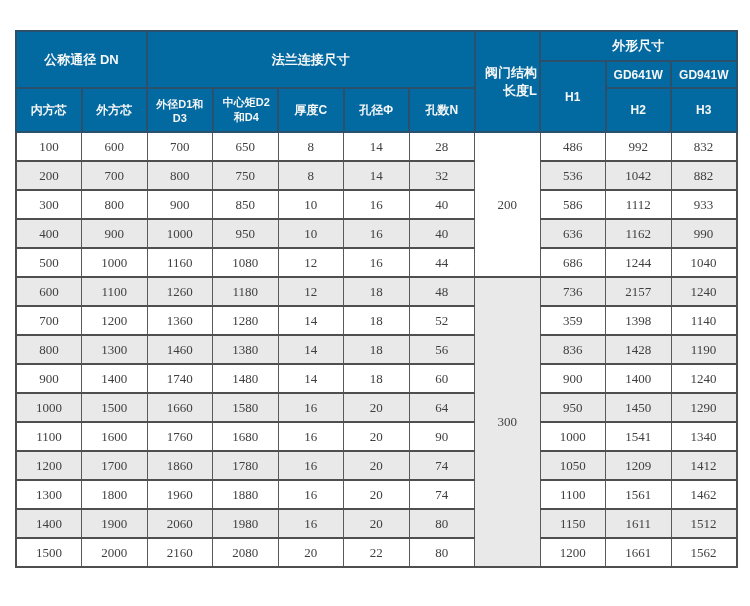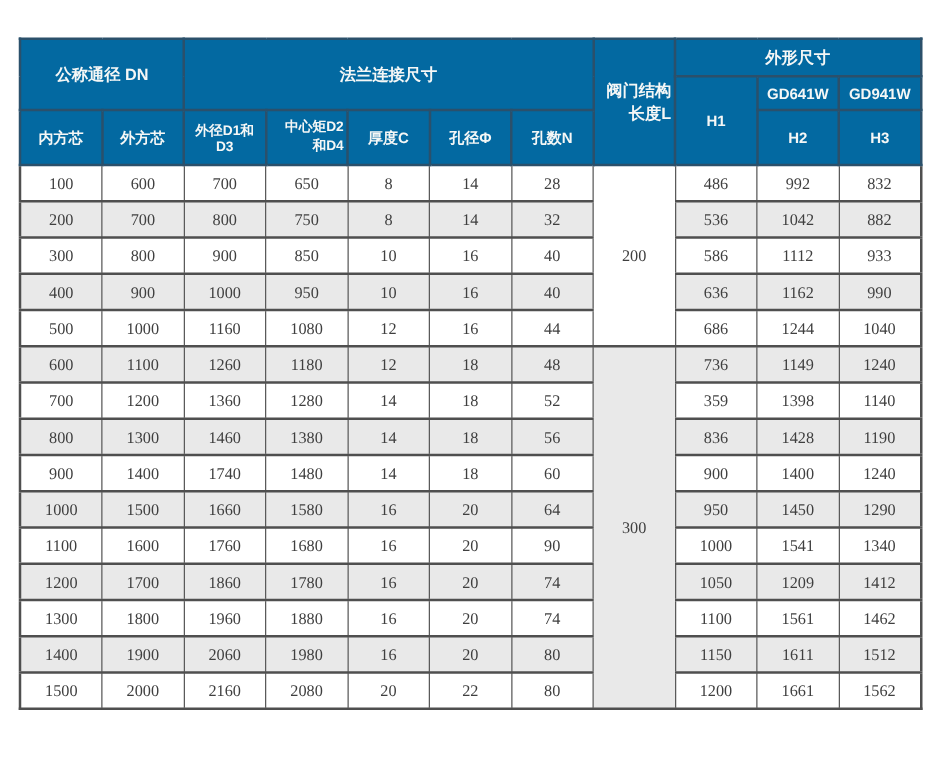--- a/index.html
+++ b/index.html
@@ -14,21 +14,21 @@
     background:#0369a1;color:#f5f7f6;font-weight:bold;
     border:2px solid #2b506b;text-align:center;vertical-align:middle;
     font-size:12px;padding:1px 2px;
   }
   tr.rowA th{height:26px;font-size:13px;}
   tr.rowB th{height:23px;}
   tr.rowC th{height:40px;}
   th.small{font-size:11px;font-weight:bold;}
   th.th-left{text-align:right;padding-left:6px;}
   th .line{display:block;line-height:1.35;}
-  th.wrap2{text-align:right;padding-left:4px;}
+  th.wrap2{text-align:center;padding-left:4px;}
   tbody td{
     background:#ffffff;color:#3f3f3f;
     font-family:"Liberation Serif",serif;font-size:13px;
     text-align:center;vertical-align:middle;height:25px;
     border:1px solid #5a5a5a;
   }
   tbody tr{border-top:2px solid #4f4f4f;margin-top:40px;}
   tbody tr.stripe td{background:#e9e9e9;}
   tbody td.l-cell0{background:#ffffff;}
   tbody td.l-cell1{background:#e9e9e9;}
@@ -147,21 +147,21 @@
         <tr class="stripe">
           <td>600</td>
           <td>1100</td>
           <td>1260</td>
           <td>1180</td>
           <td>12</td>
           <td>18</td>
           <td>48</td>
           <td rowspan="10" class="l-cell1">300</td>
           <td>736</td>
-          <td>1149</td>
+          <td>2157</td>
           <td>1240</td>
         </tr>
         <tr>
           <td>700</td>
           <td>1200</td>
           <td>1360</td>
           <td>1280</td>
           <td>14</td>
           <td>18</td>
           <td>52</td>

